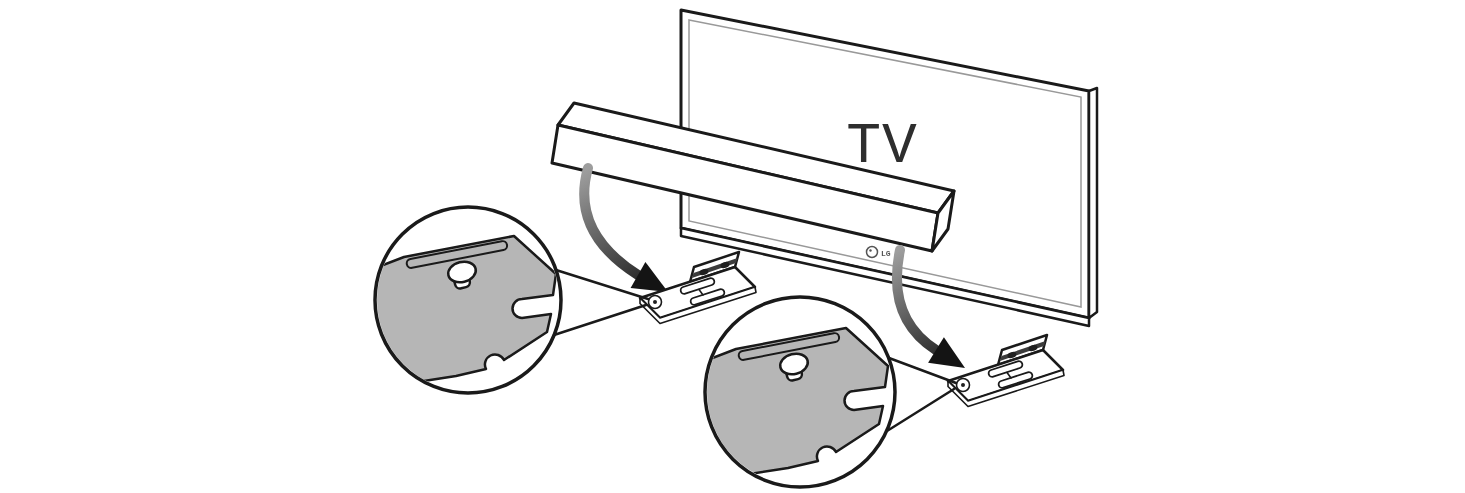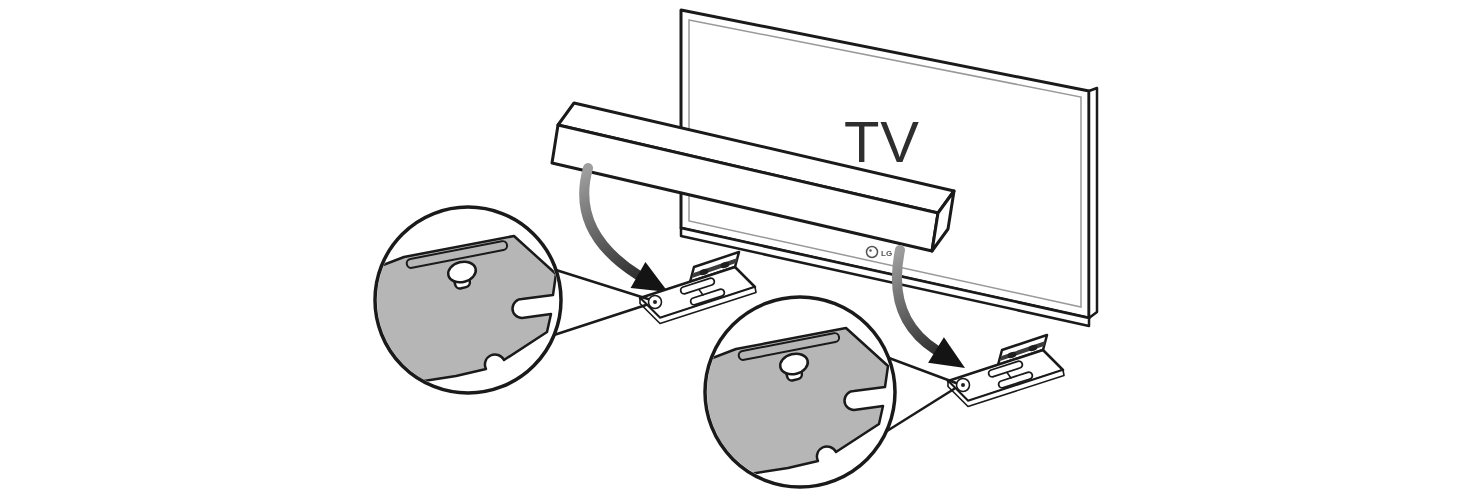--- a/index.html
+++ b/index.html
@@ -1,17 +1,17 @@
 <!DOCTYPE html>
 <html style="--line: #1a1a1a; --plate_gray: #b6b6b6; --screw_dark: #1f1f1f; --flange_band: #3c3c3c; --arrow_start: #9e9e9e; --arrow_end: #141414; --background: #ffffff; --tv_text: #2e2e2e; --logo_gray: #555555;"><head>
 <meta charset="utf-8">
 <style>
   html,body{margin:0;padding:0;background:#fff;}
   .stage{position:relative;width:1465px;height:493px;background:var(--background,#fff);overflow:hidden;
-         font-family:Liberation Sans, sans-serif;}
+         font-family:Liberation Mono, monospace;}
   svg{position:absolute;inset:0;display:block;}
   .ln{fill:none;stroke:var(--line,#1a1a1a);stroke-width:2.5;stroke-linecap:round;stroke-linejoin:round;}
   .fw{fill:#ffffff;stroke:var(--line,#1a1a1a);stroke-width:2.5;stroke-linejoin:round;}
   .fw3{stroke-width:3;}
   .thin{stroke-width:1.6;}
   .slot{fill:#ffffff;stroke:var(--line,#1a1a1a);stroke-width:1.8;}
   .grayslot{stroke:var(--line,#1a1a1a);stroke-width:2;}
   .tv-label{font-size:58px;letter-spacing:1px;font-weight:400;}
   .lg-label{font-size:8px;font-weight:700;}
 </style>

